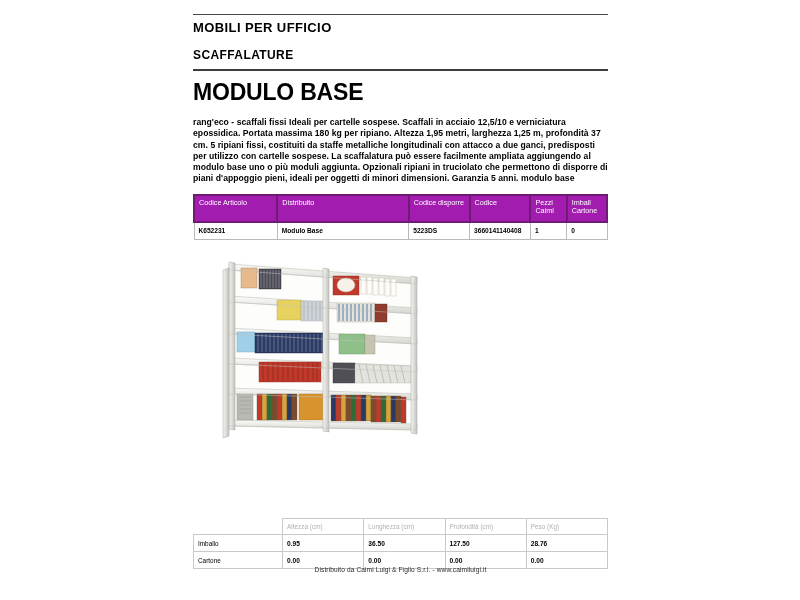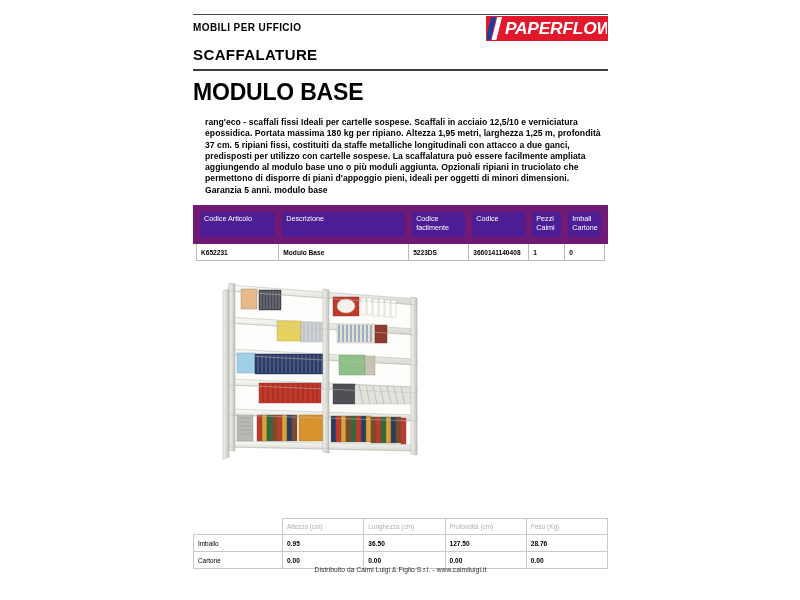--- a/index.html
+++ b/index.html
@@ -32,28 +32,28 @@
   .rule-thick {
     border-top: 2px solid #3d3d3d;
     width: 100%;
   }
 
   .header-block {
     position: relative;
     padding-top: 14px;
   }
   .kicker {
-    font-size: 10px;
+    font-size: 13px;
     font-weight: bold;
     letter-spacing: 0.4px;
     margin: 6px 0 0 0;
     line-height: 14px;
   }
   .kicker2 {
-    font-size: 15px;
+    font-size: 12px;
     font-weight: bold;
     letter-spacing: 0.4px;
     margin: 13px 0 7px 0;
     line-height: 14px;
   }
   .title {
     font-size: 23px;
     font-weight: bold;
     letter-spacing: -0.2px;
     margin: 9px 0 12px 0;
@@ -103,39 +103,39 @@
     font-family: "Liberation Sans", sans-serif;
     transform: scaleX(1.02);
   }
 
   
   .desc {
     font-size: 8.6px;
     font-weight: bold;
     line-height: 11.3px;
     text-align: left;
-    margin: 10px 0 9px 12px;
+    margin: 10px 0 9px 0;
     letter-spacing: 0.05px;
   }
 
   
   table.data {
     width: 100%;
     border-collapse: collapse;
     table-layout: fixed;
   }
   table.data th {
-    background: #4c1d95;
+    background: #a21caf;
     color: #ffffff;
     font-size: 7.2px;
     font-weight: normal;
     text-align: left;
     vertical-align: top;
     padding: 3px 4px 4px 4px;
-    border: 7px solid #701a75;
+    border: 2px solid #701a75;
     line-height: 8.6px;
     height: 18px;
   }
   table.data td {
     font-size: 6.6px;
     font-weight: bold;
     text-align: left;
     vertical-align: middle;
     padding: 3px 4px;
     border: 1px solid #b9b9b9;
@@ -212,28 +212,20 @@
   }
 </style>
 </head>
 <body>
 
 <div class="page">
 
   <div class="header-block">
     <div class="rule-thin"></div>
 
-    <div class="logo">
-      <div class="logo-stripes">
-        <div class="logo-stripe s1"></div>
-        <div class="logo-stripe s2"></div>
-        <div class="logo-stripe s3"></div>
-      </div>
-      <div class="logo-text">PAPERFLOW</div>
-    </div>
 
     <div class="kicker">MOBILI PER UFFICIO</div>
     <div class="kicker2">SCAFFALATURE</div>
 
     <div class="rule-thick"></div>
 
     <h1 class="title">MODULO BASE</h1>
   </div>
 
   <p class="desc">rang'eco - scaffali fissi Ideali per cartelle sospese. Scaffali in acciaio 12,5/10 e verniciatura epossidica. Portata massima 180 kg per ripiano. Altezza 1,95 metri, larghezza 1,25 m, profondità 37 cm. 5 ripiani fissi, costituiti da staffe metalliche longitudinali con attacco a due ganci, predisposti per utilizzo con cartelle sospese. La scaffalatura può essere facilmente ampliata aggiungendo al modulo base uno o più moduli aggiunta. Opzionali ripiani in truciolato che permettono di disporre di piani d'appoggio pieni, ideali per oggetti di minori dimensioni. Garanzia 5 anni. modulo base</p>
@@ -243,22 +235,22 @@
       <col class="c-art">
         <col class="c-desc">
         <col class="c-orig">
       <col class="c-bar">
         <col class="c-pi">
         <col class="c-pc">
     </colgroup>
     <thead>
       <tr>
         <th>Codice Articolo</th>
-        <th>Descrizione</th>
-        <th>Codice facilmente</th>
+        <th>Distribuito</th>
+        <th>Codice disporre</th>
         <th>Codice</th>
         <th>Pezzi Caimi</th>
         <th>Imball Cartone</th>
       </tr>
     </thead>
     <tbody>
       <tr>
         <td>K652231</td>
         <td>Modulo Base</td>
         <td>5223DS</td>

